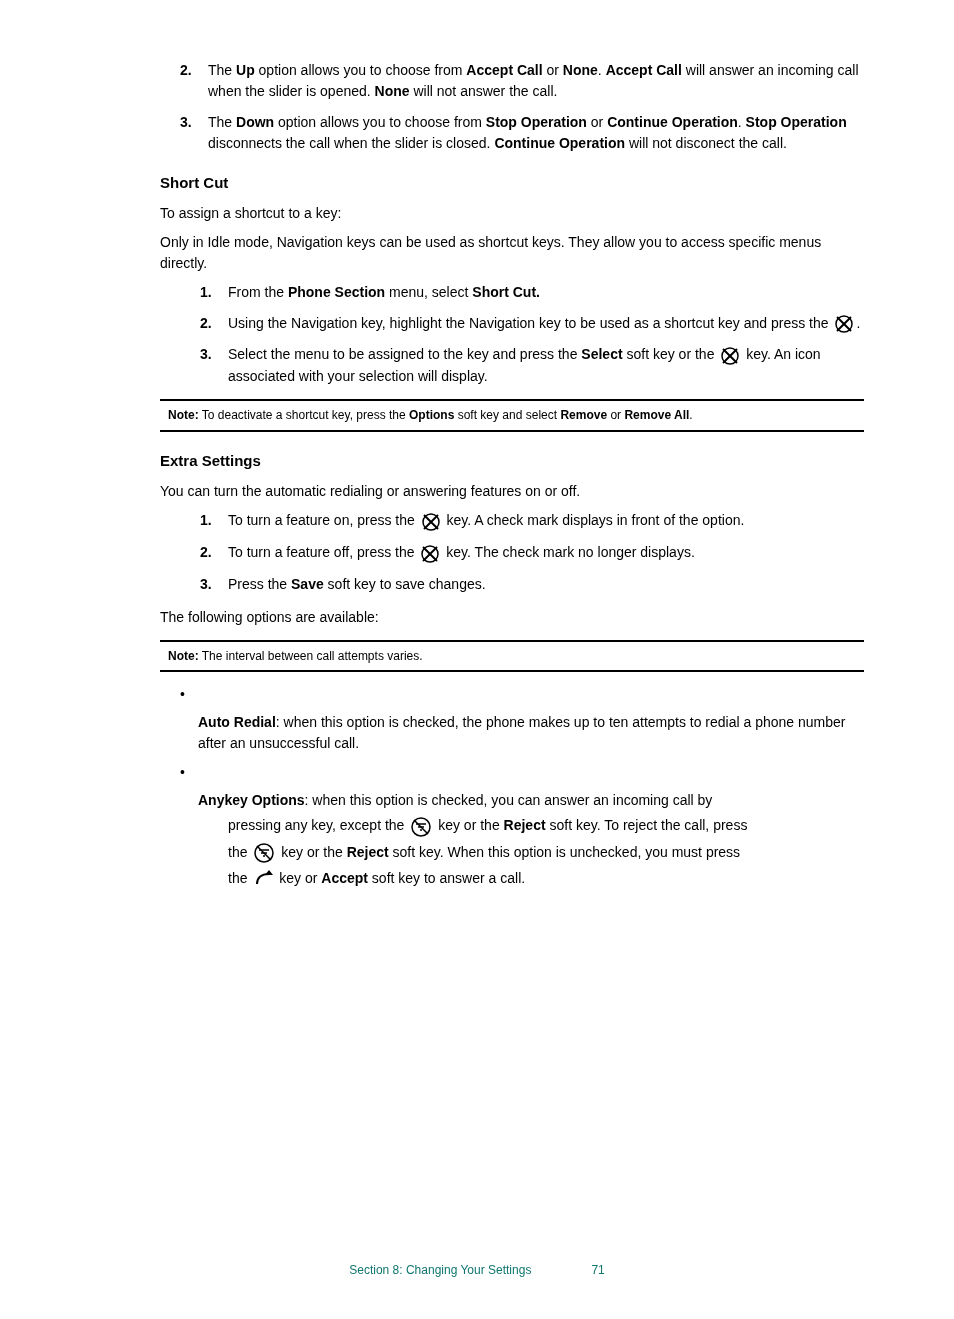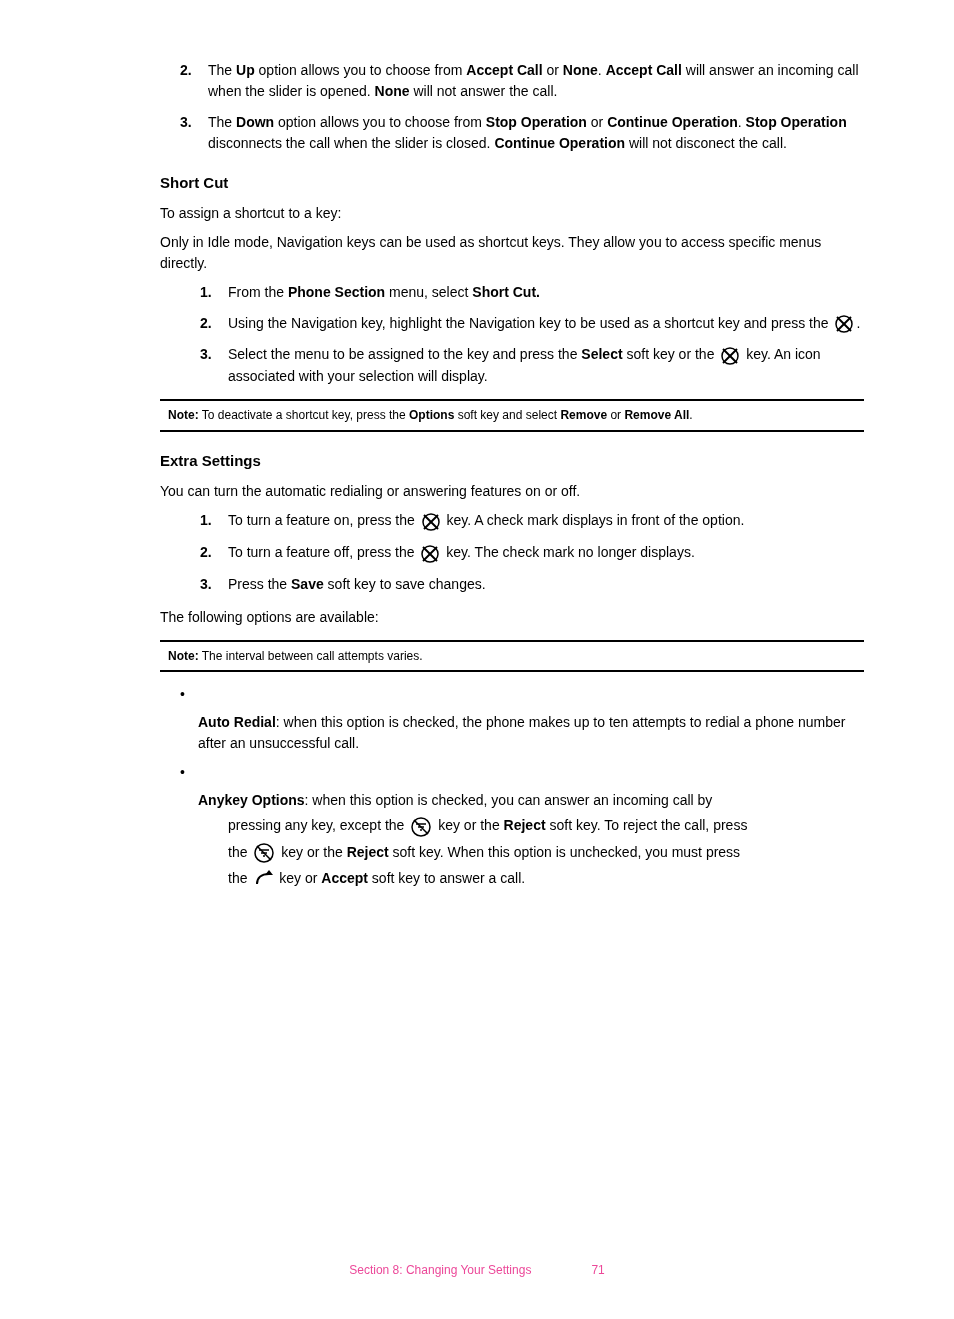--- a/index.html
+++ b/index.html
@@ -91,21 +91,21 @@
 
     .page-footer {
       position: absolute;
       bottom: 40px;
       left: 0;
       right: 0;
       display: flex;
       justify-content: center;
       align-items: center;
       font-size: 12px;
-      color: #ec4899;
+      color: #0f766e;
     }
 
     .footer-text {
       display: flex;
       gap: 60px;
       align-items: center;
     }
 
     b {
       font-weight: bold;

